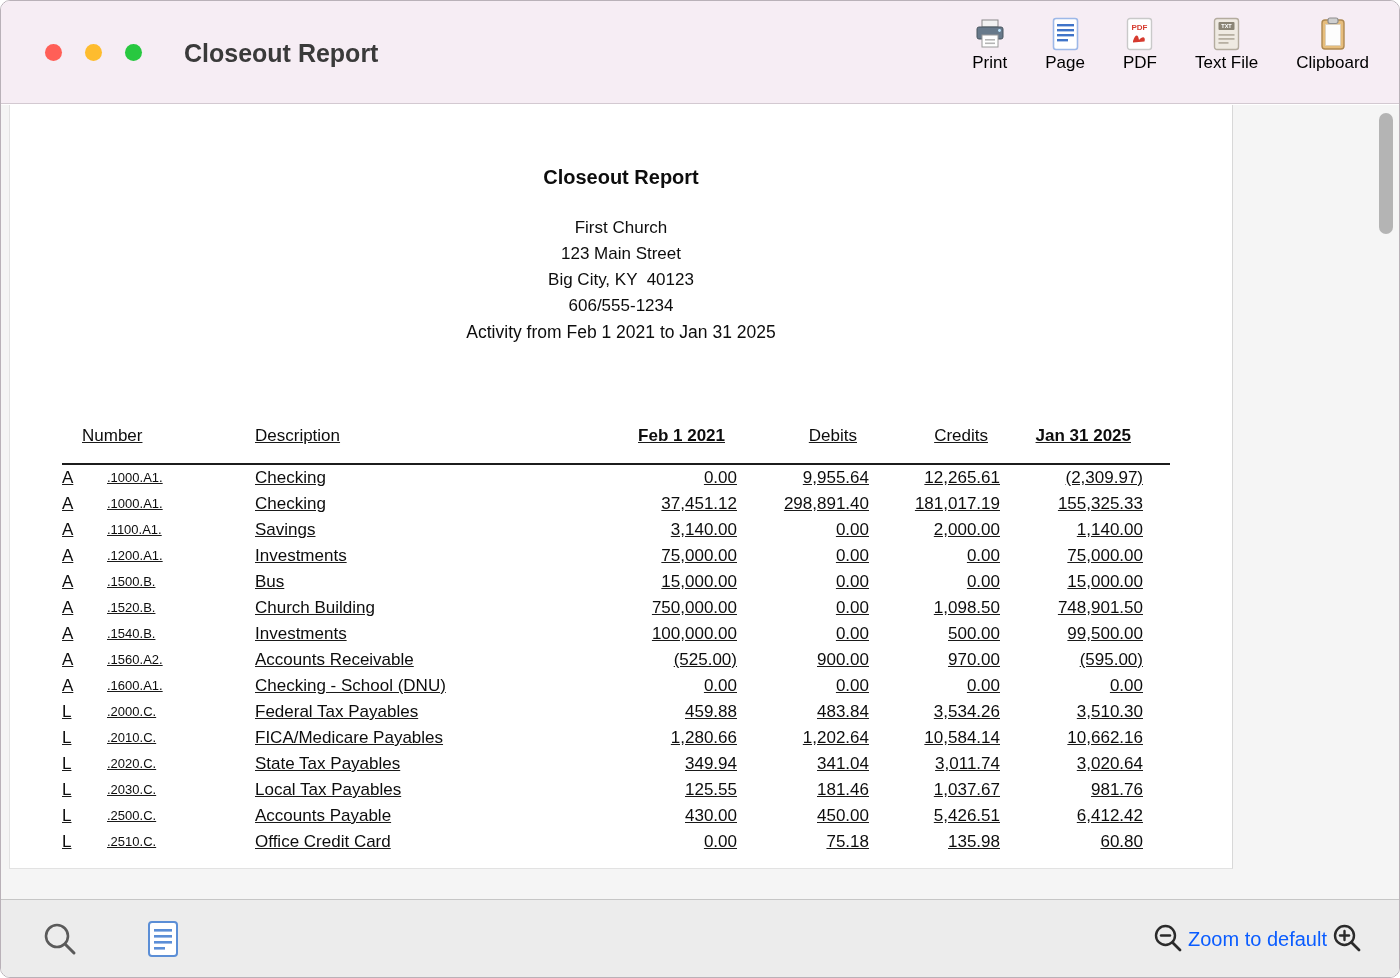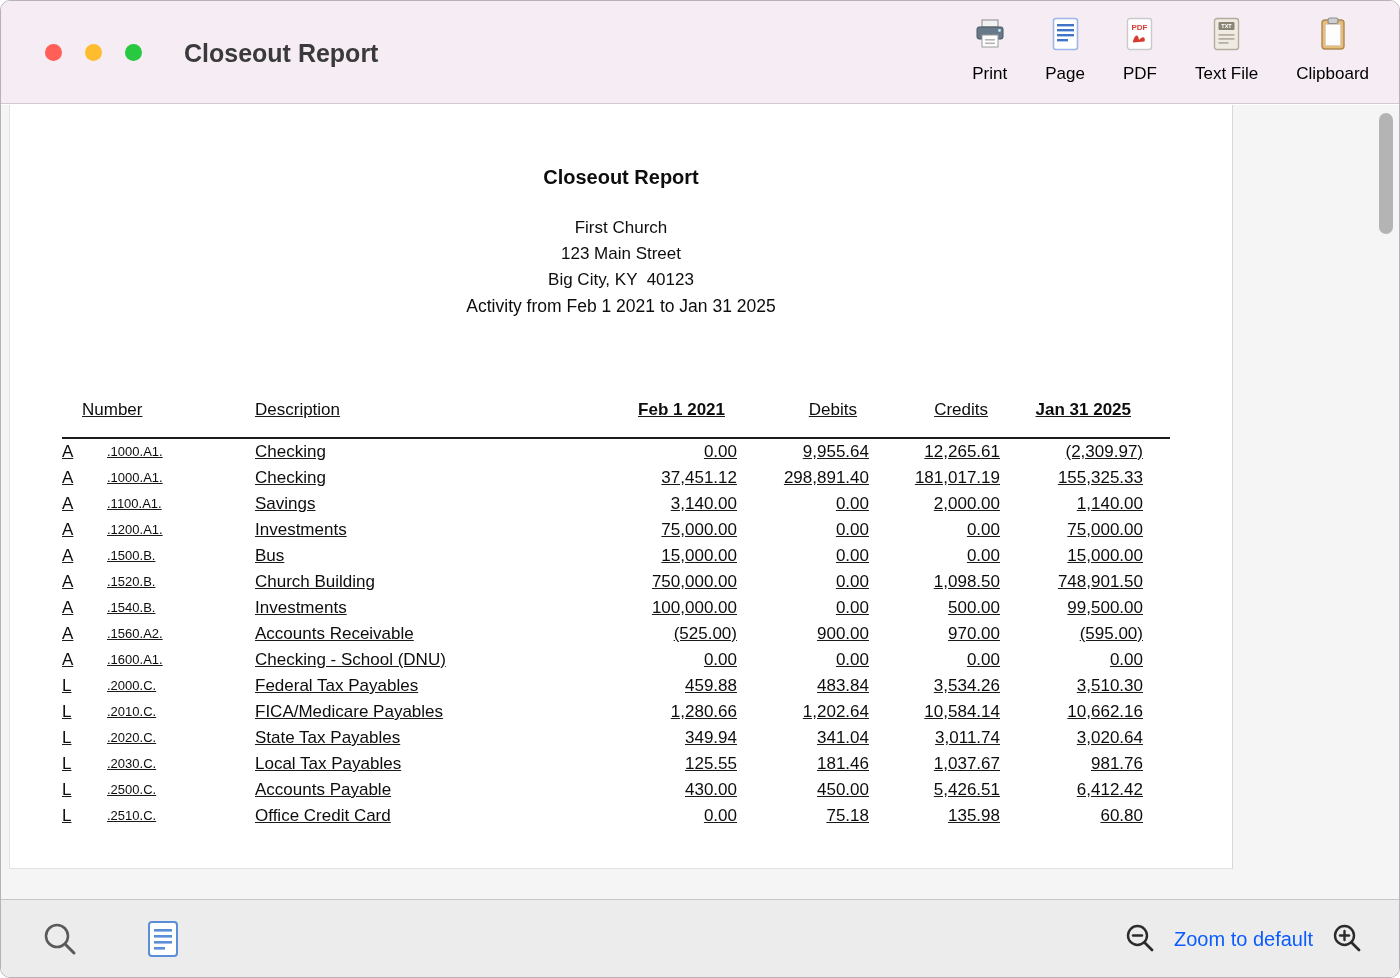--- a/index.html
+++ b/index.html
@@ -32,21 +32,21 @@
   .window-title {
     position: absolute; left: 183px; top: 37px;
     font-size: 25px; font-weight: 700; color: #3a3a3a;
     line-height: 30px;
   }
   .toolbar {
     position: absolute; right: 30px; top: 15px;
     display: flex; align-items: flex-end; gap: 38px;
   }
   .tool {
-    display: flex; flex-direction: column; align-items: center; gap: 12px;
+    display: flex; flex-direction: column; align-items: center; gap: 1px;
     background: none; border: none; cursor: default;
     font-family: "Liberation Sans", sans-serif;
   }
   .tool-icon { height: 36px; display: flex; align-items: center; }
   .tool-label { font-size: 17px; color: #000000; line-height: 20px; }
 
   
   .content {
     position: absolute; top: 104px; left: 0; right: 0; height: 796px;
     background: #f5f5f5;
@@ -105,21 +105,21 @@
     background: #ececec;
     border-top: 1px solid #c6c6c6;
   }
   .footer-btn {
     position: absolute; background: none; border: none; cursor: default; padding: 0;
   }
   .btn-magnifier { left: 40px; top: 20px; }
   .btn-preview { left: 146px; top: 20px; }
   .zoom-cluster {
     position: absolute; right: 36px; top: 0; height: 78px;
-    display: flex; align-items: center; gap: 18px;
+    display: flex; align-items: center; gap: 4px;
   }
   .zoom-cluster button { background: none; border: none; cursor: default; padding: 0; }
   .zoom-default-label {
     font-size: 20px; color: #0a5cff; font-weight: 500;
     font-family: "Liberation Sans", sans-serif;
   }
 </style>
 </head>
 <body>
 
@@ -199,20 +199,21 @@
     </div>
   </div>
 
   <div class="content">
     <div class="page">
       <div class="doc-title">Closeout Report</div>
       <div class="doc-address">
         <div>First Church</div>
         <div>123 Main Street</div>
         <div>Big City, KY  40123</div>
+        <div>606/555-1234</div>
       </div>
       <div class="doc-activity">Activity from Feb 1 2021 to Jan 31 2025</div>
 
       <div class="report-table">
         <div class="thead">
           <div class="th th-number">Number</div>
           <div class="th">Description</div>
           <div class="th num bold">Feb 1 2021</div>
           <div class="th num">Debits</div>
           <div class="th num">Credits</div>

